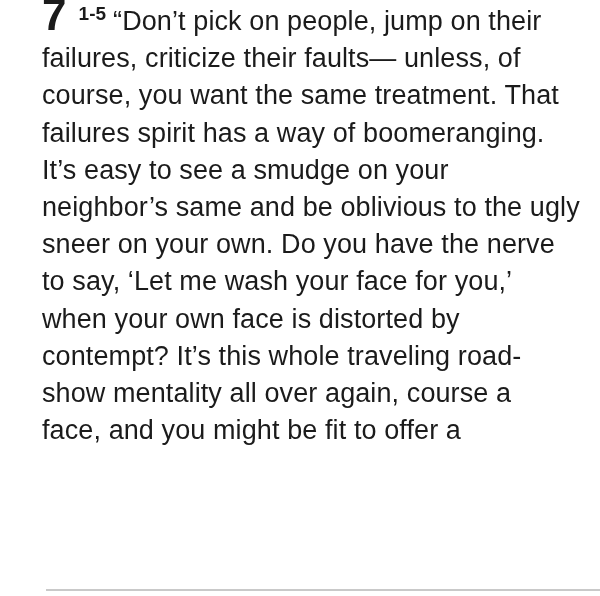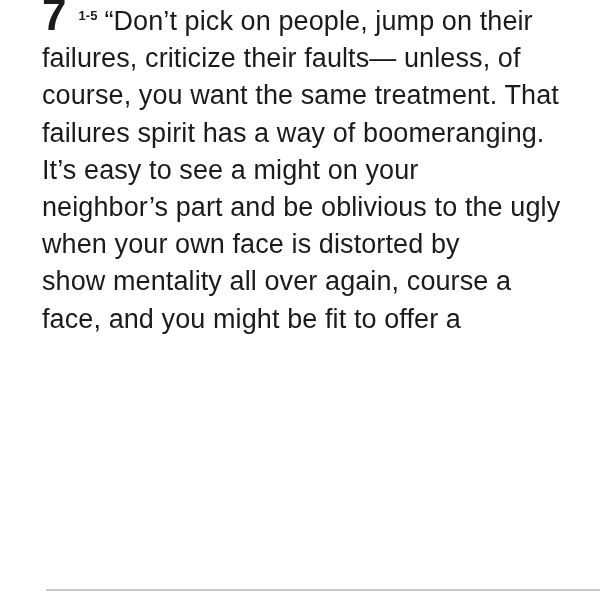--- a/index.html
+++ b/index.html
@@ -29,21 +29,21 @@
     letter-spacing: 0.1px;
   }
   .chapter-num {
     font-size: 44px;
     font-weight: 700;
     line-height: 0;            
     vertical-align: baseline;
     margin-right: 12px;
   }
   .verse-range {
-    font-size: 13px;
+    font-size: 19px;
     font-weight: 700;
     line-height: 0;
     vertical-align: 10px;      
     margin-right: 7px;
     letter-spacing: 0;
   }
   .divider {
     position: absolute;
     left: 46px;
     right: 0;
@@ -55,20 +55,23 @@
 </head>
 <body>
 
 <div class="page">
   <div class="passage">
 
   <div class="line"><span class="chapter-num">7</span><span class="verse-range">1-5</span>“Don’t pick on people, jump on their</div>
       <div class="line">failures, criticize their faults— unless, of</div>
       <div class="line">course, you want the same treatment. That</div>
       <div class="line">failures spirit has a way of boomeranging.</div>
-      <div class="line">It’s easy to see a might on your</div>
-      <div class="line">neighbor’s part and be oblivious to the ugly</div>
+      <div class="line">It’s easy to see a smudge on your</div>
+      <div class="line">neighbor’s same and be oblivious to the ugly</div>
+      <div class="line">sneer on your own. Do you have the nerve</div>
+      <div class="line">to say, ‘Let me wash your face for you,’</div>
       <div class="line">when your own face is distorted by</div>
+      <div class="line">contempt? It’s this whole traveling road-</div>
       <div class="line">show mentality all over again, course a</div>
       <div class="line">face, and you might be fit to offer a</div>
     </div>
   <div class="divider"></div>
 </div>
 
 </body></html>

